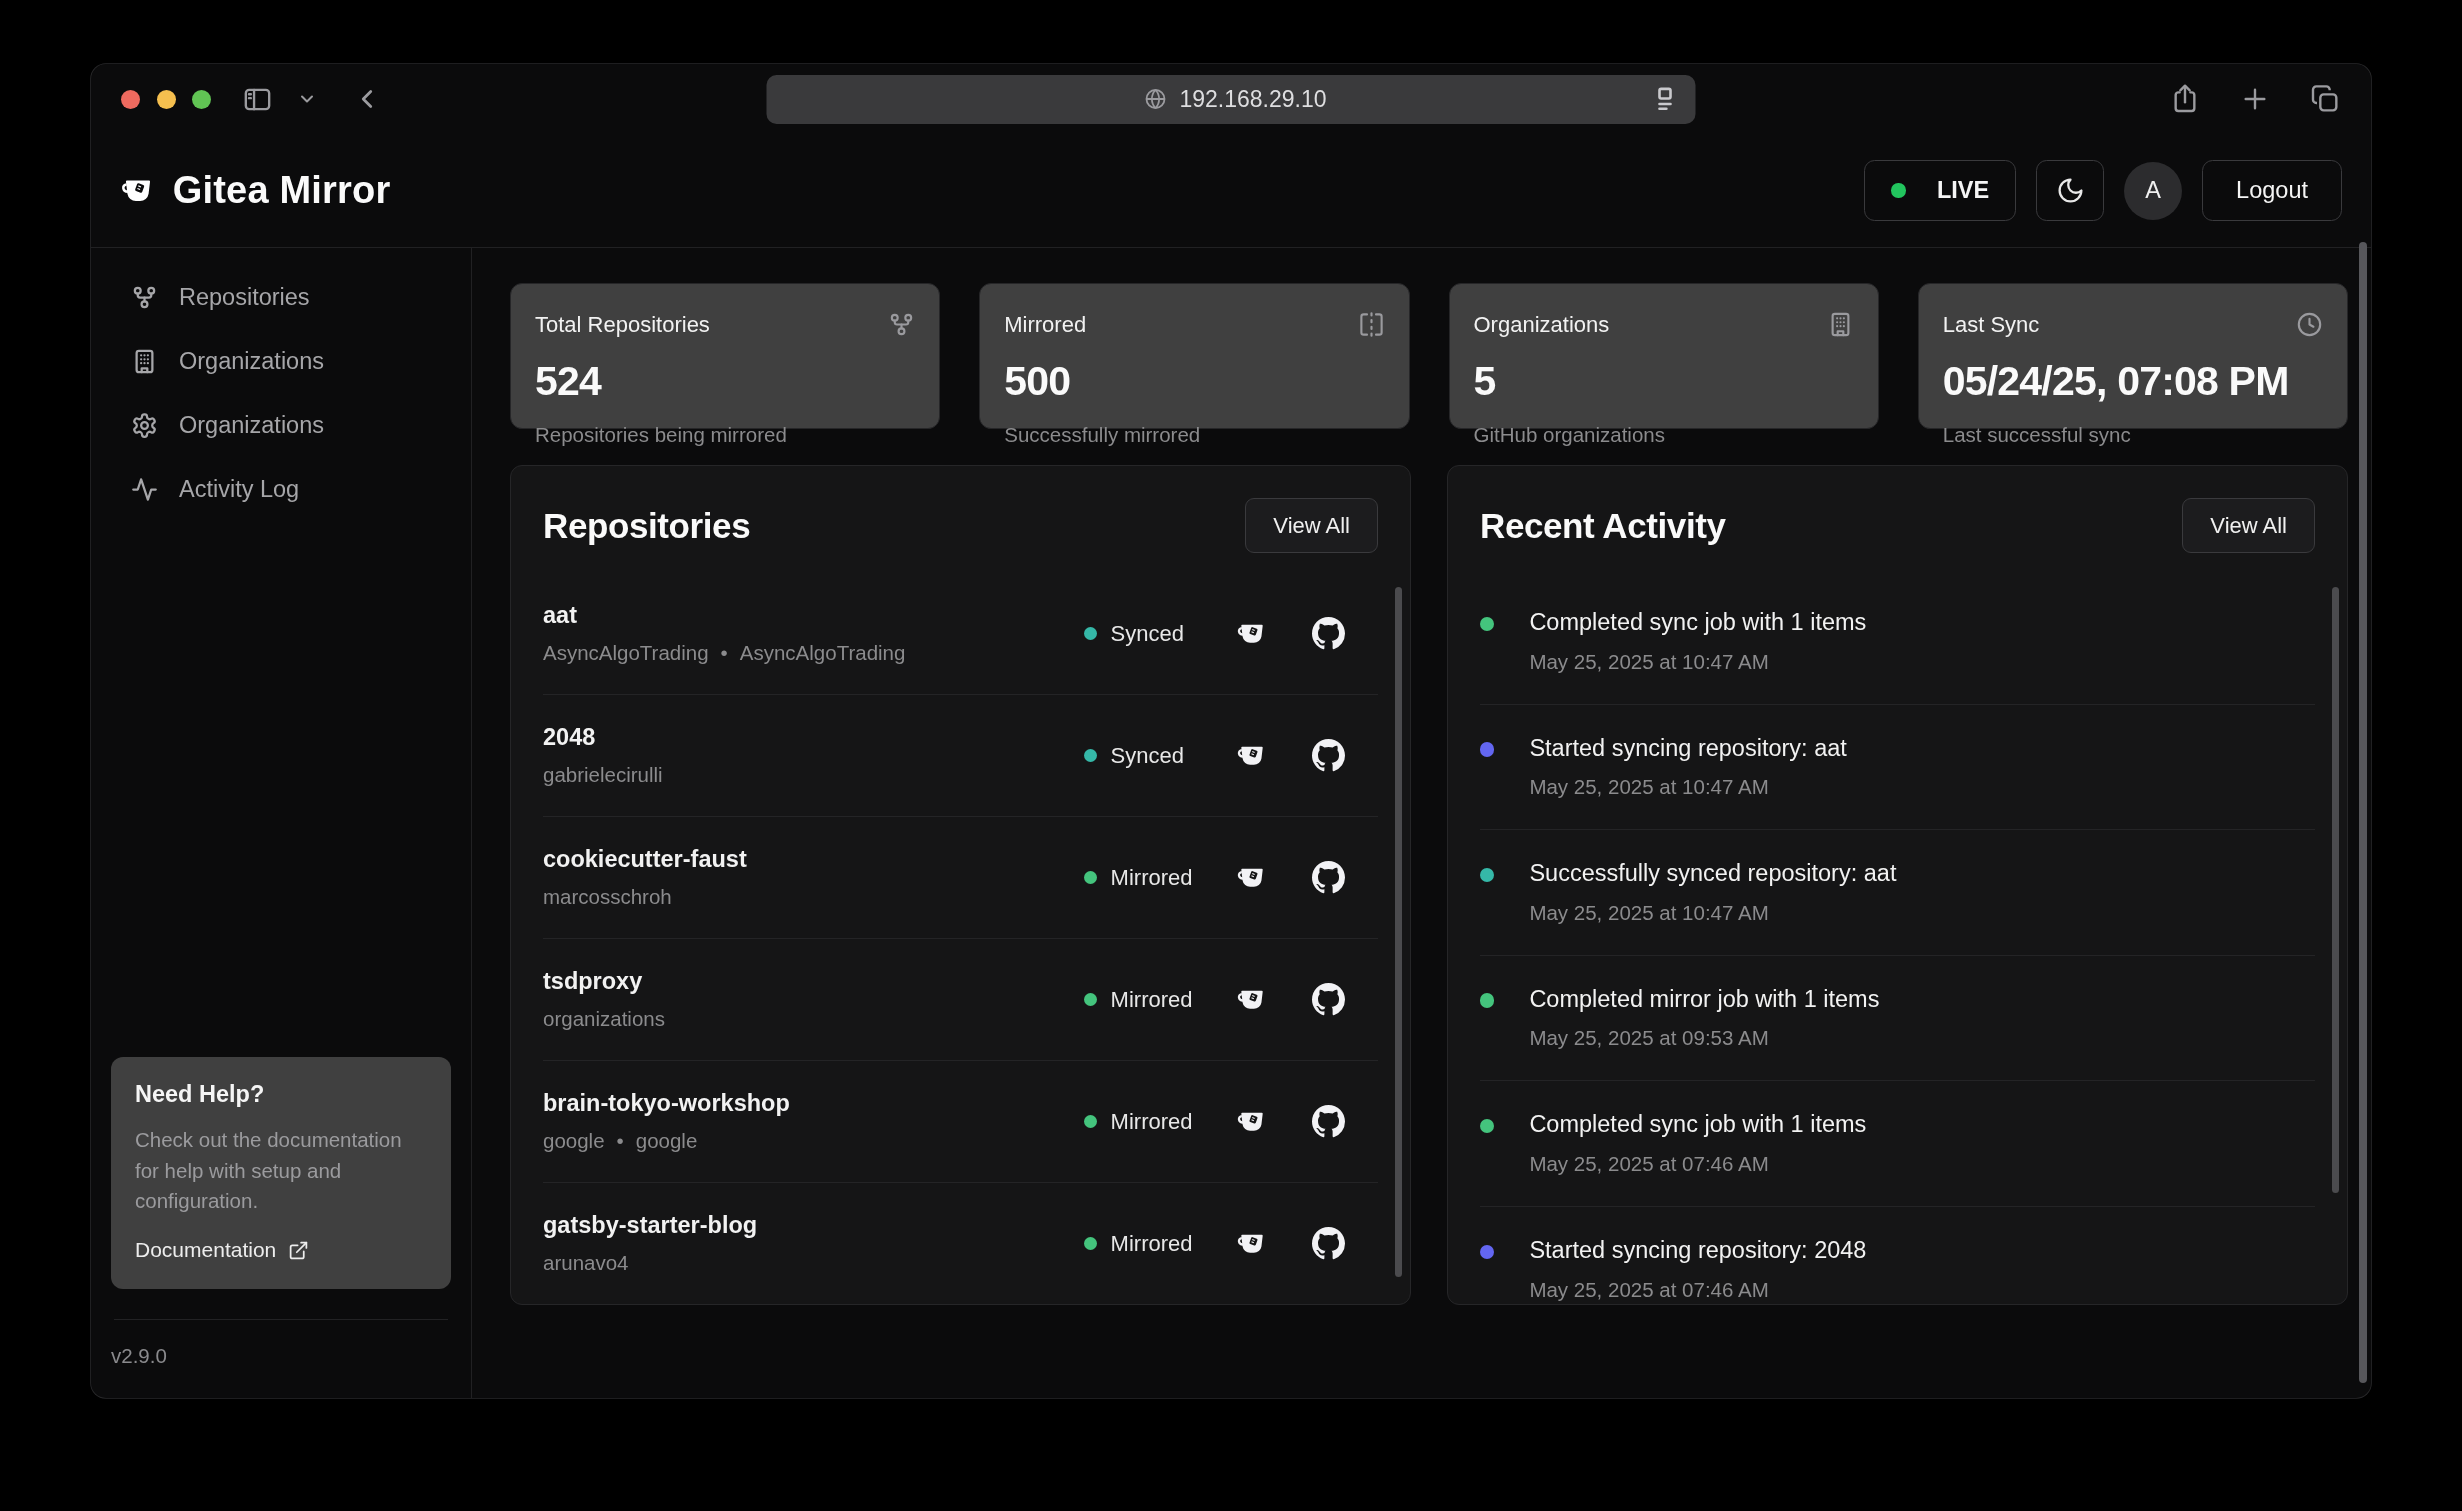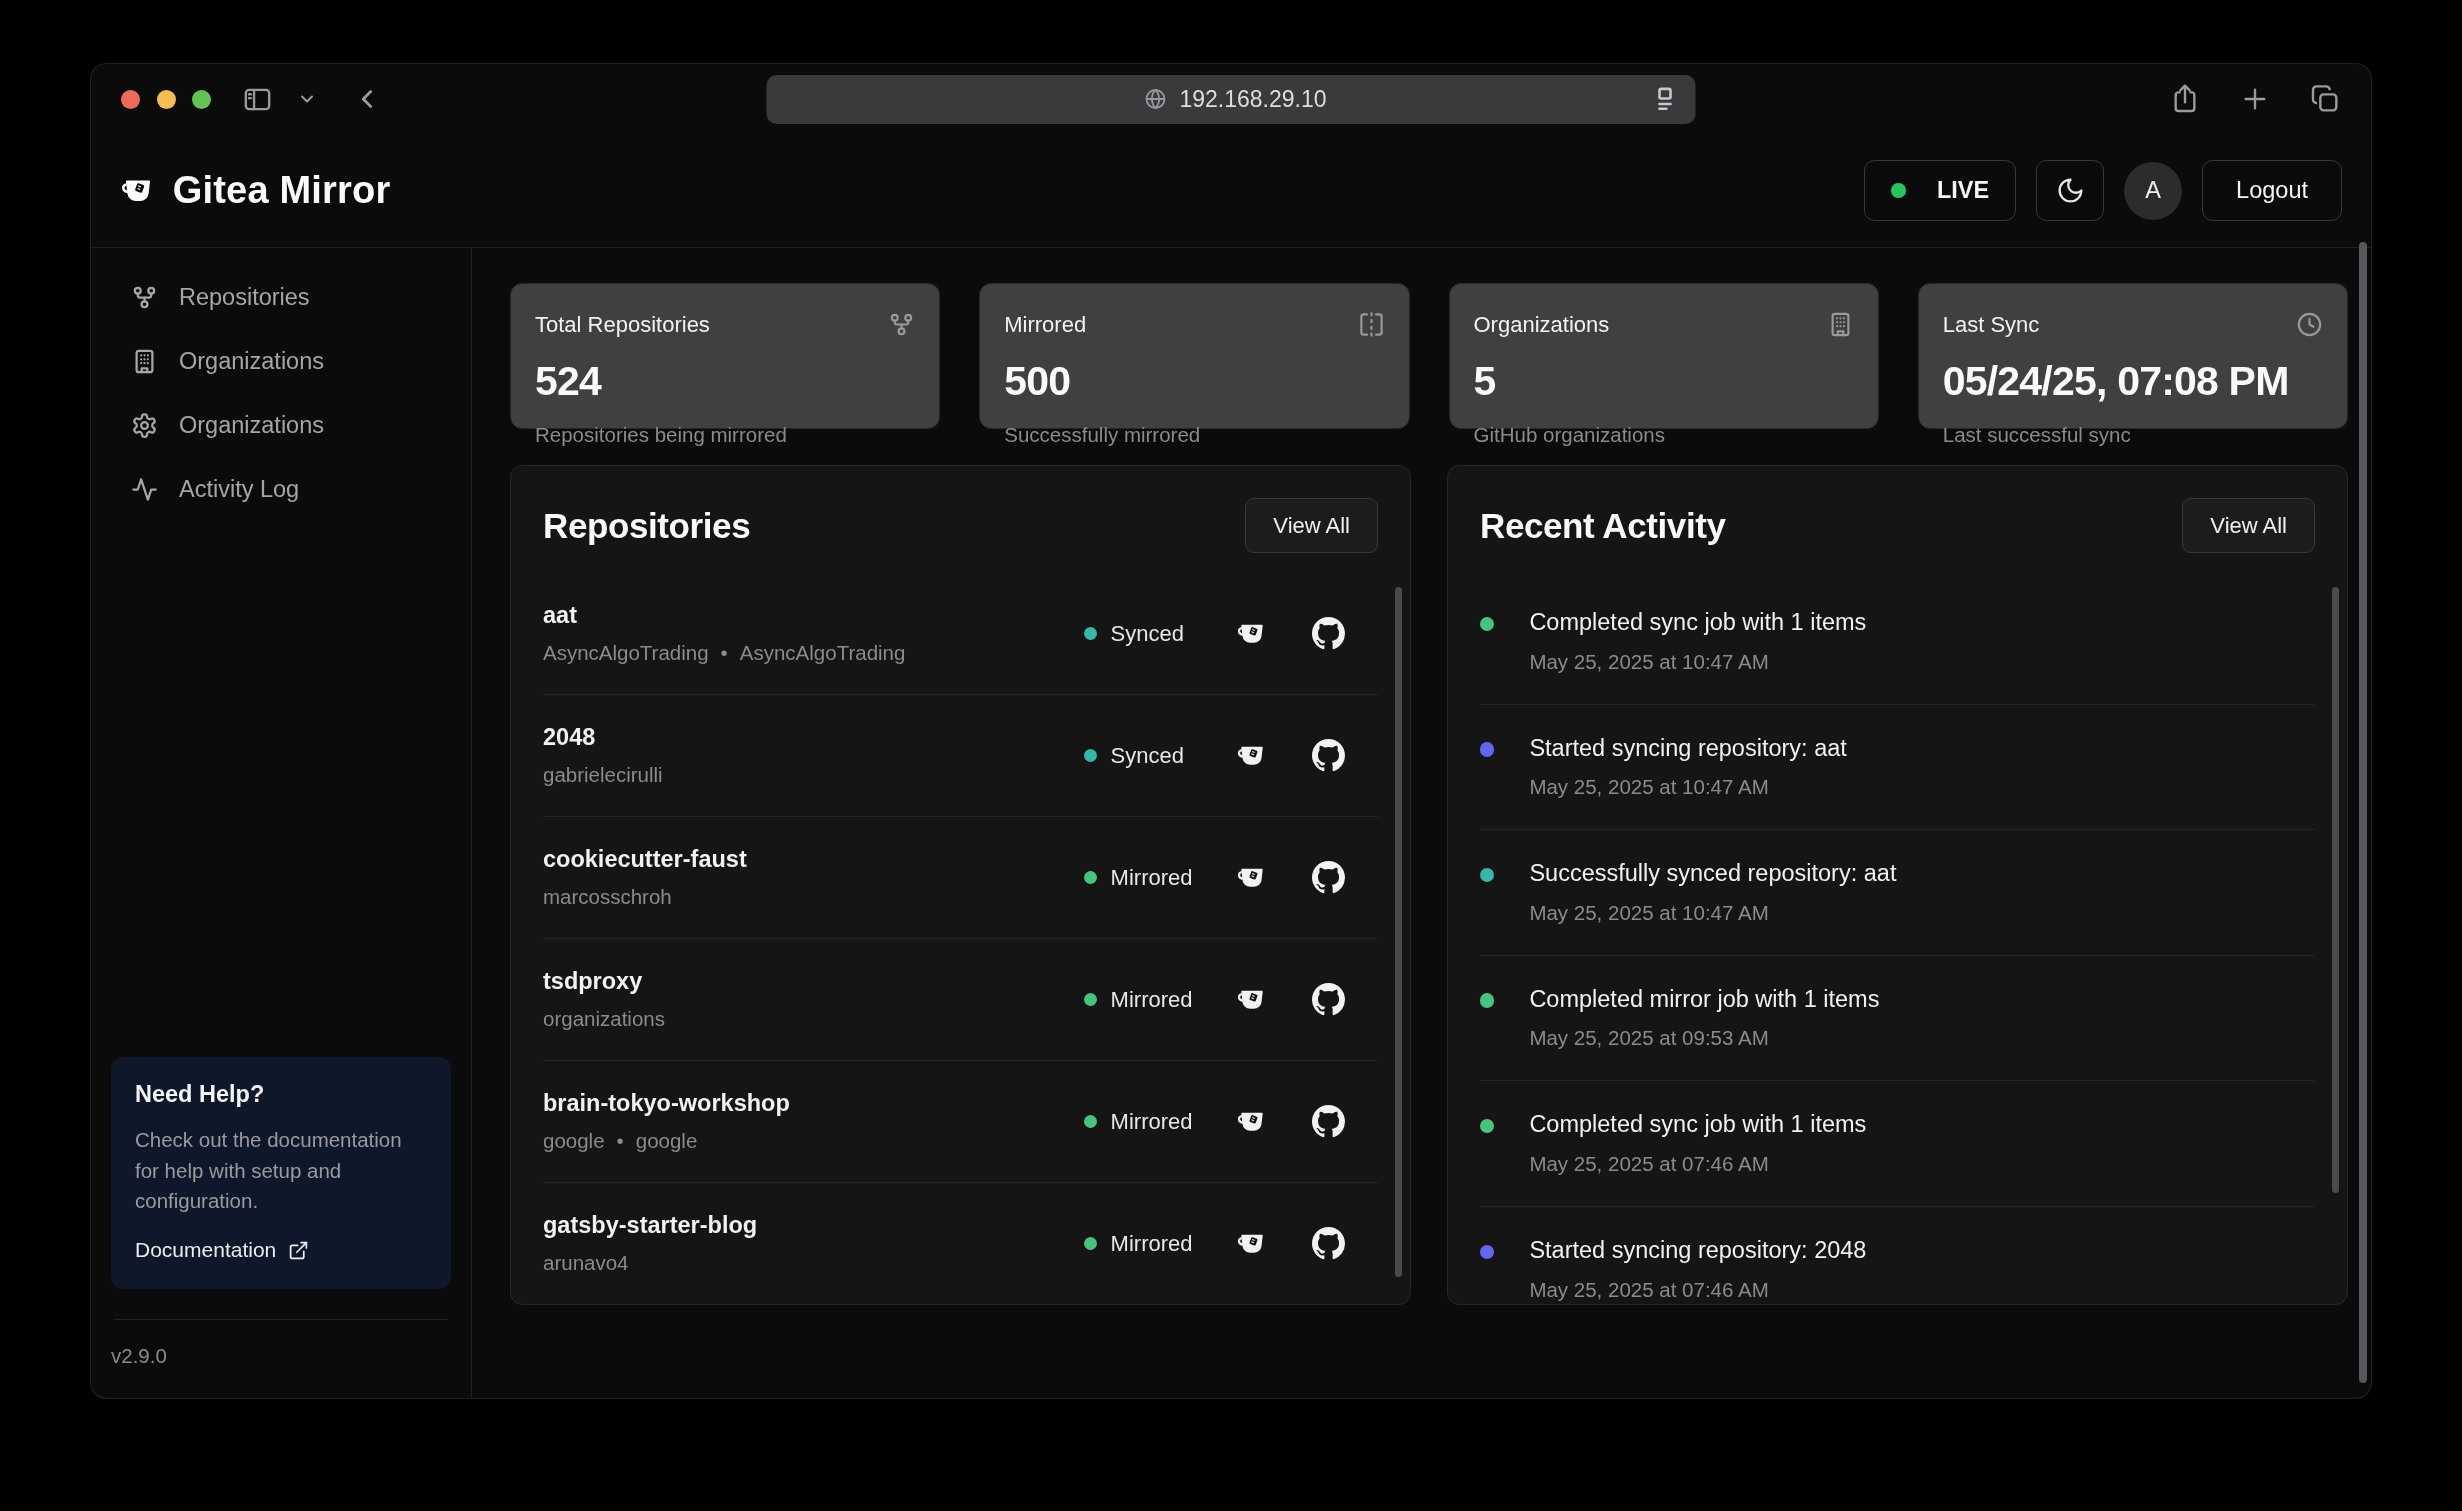--- a/index.html
+++ b/index.html
@@ -40,21 +40,21 @@
   
   .app-body { flex:1; display:flex; min-height:0; }
   .sidebar { width:381px; flex:none; border-right:0.8px solid #212123; display:flex; flex-direction:column;
     padding:20px 20px 30px; }
   .nav { display:flex; flex-direction:column; gap:6px; }
   .nav-item { display:flex; align-items:center; gap:21px; height:58px; border-radius:9px; padding:0 20px;
     font-size:23.5px; color:#a6a6a9; cursor:default; }
   .nav-item.active { background:#e8e8e8; color:#141414; font-weight:600; }
   .nav-icon { display:flex; }
 
-  .help-card { margin-top:auto; background:#0f172a; border-radius:12px; padding:24px 24px 27px; }
+  .help-card { margin-top:auto; background:#404040; border-radius:12px; padding:24px 24px 27px; }
   .help-title { font-size:23.5px; font-weight:700; color:#f5f5f5; }
   .help-body { font-size:20.5px; color:#9b9b9e; line-height:1.5; margin-top:16.7px; }
   .help-link { display:inline-flex; align-items:center; gap:12px; margin-top:21px; font-size:21px; color:#ededed; }
   .sidebar-divider { height:0.8px; background:#222224; margin:30px 3px 0; }
   .version { margin-top:24px; text-align:left; font-size:20.5px; color:#8a8a8d; }
 
   
   .main { flex:1; min-width:0; padding:35px 23px 0 38px; position:relative; }
   .stats-row { display:flex; gap:39px; }
   .stat-card { flex:1; height:146px; background:#404040; border:0.8px solid #262628; border-radius:12px; padding:27px 24px; }

